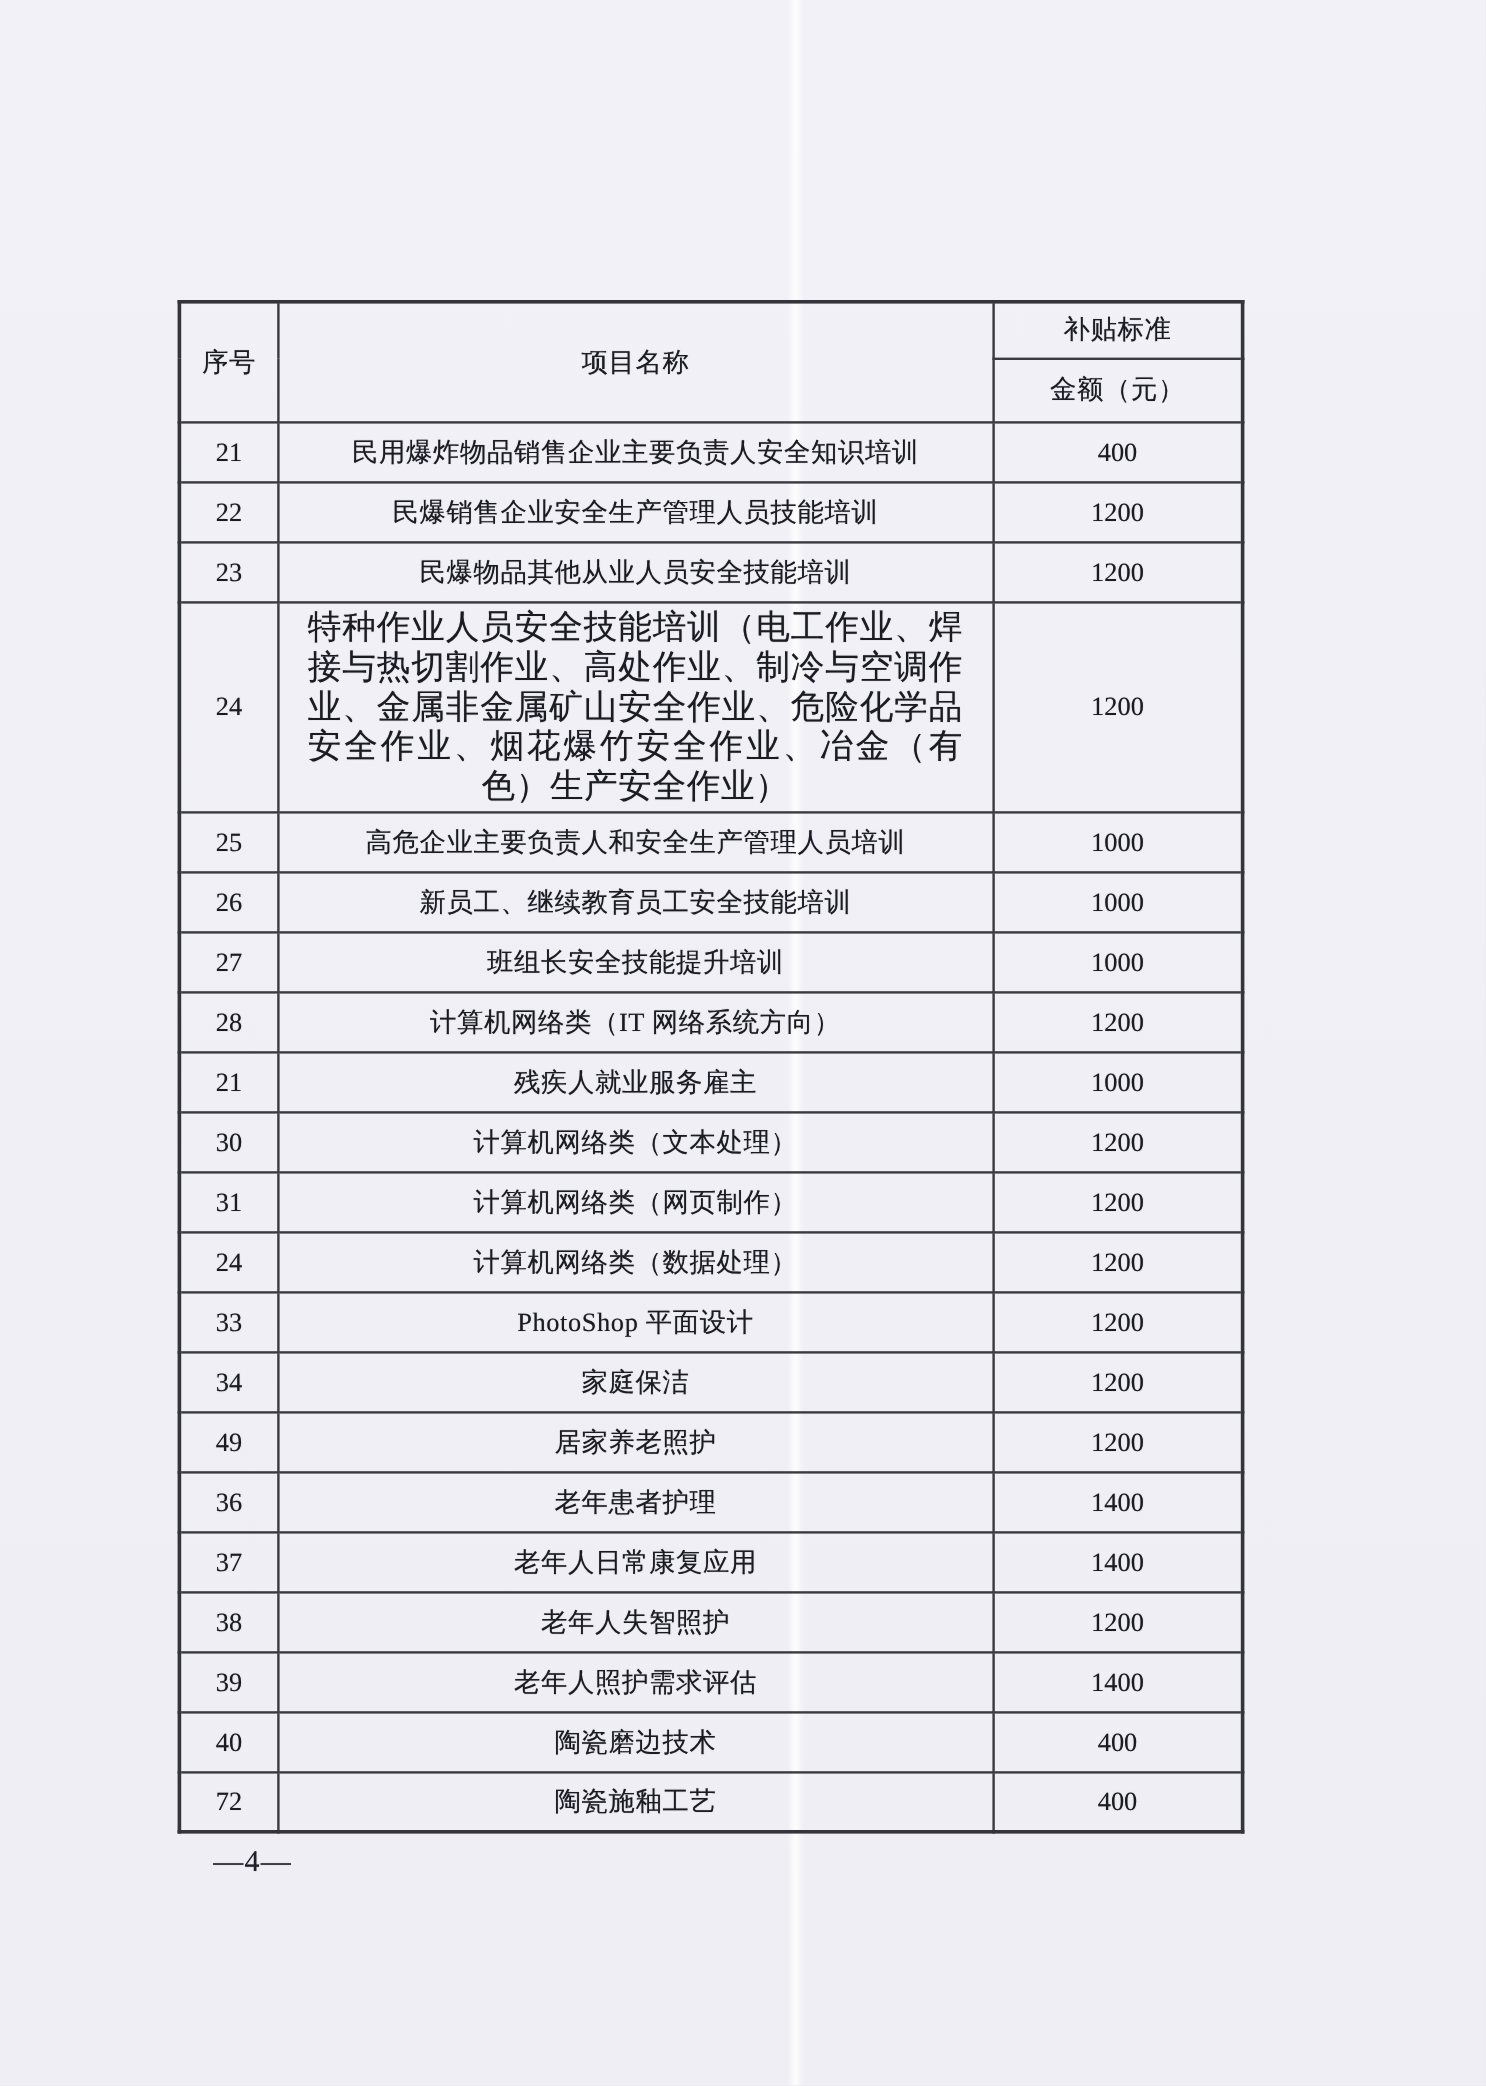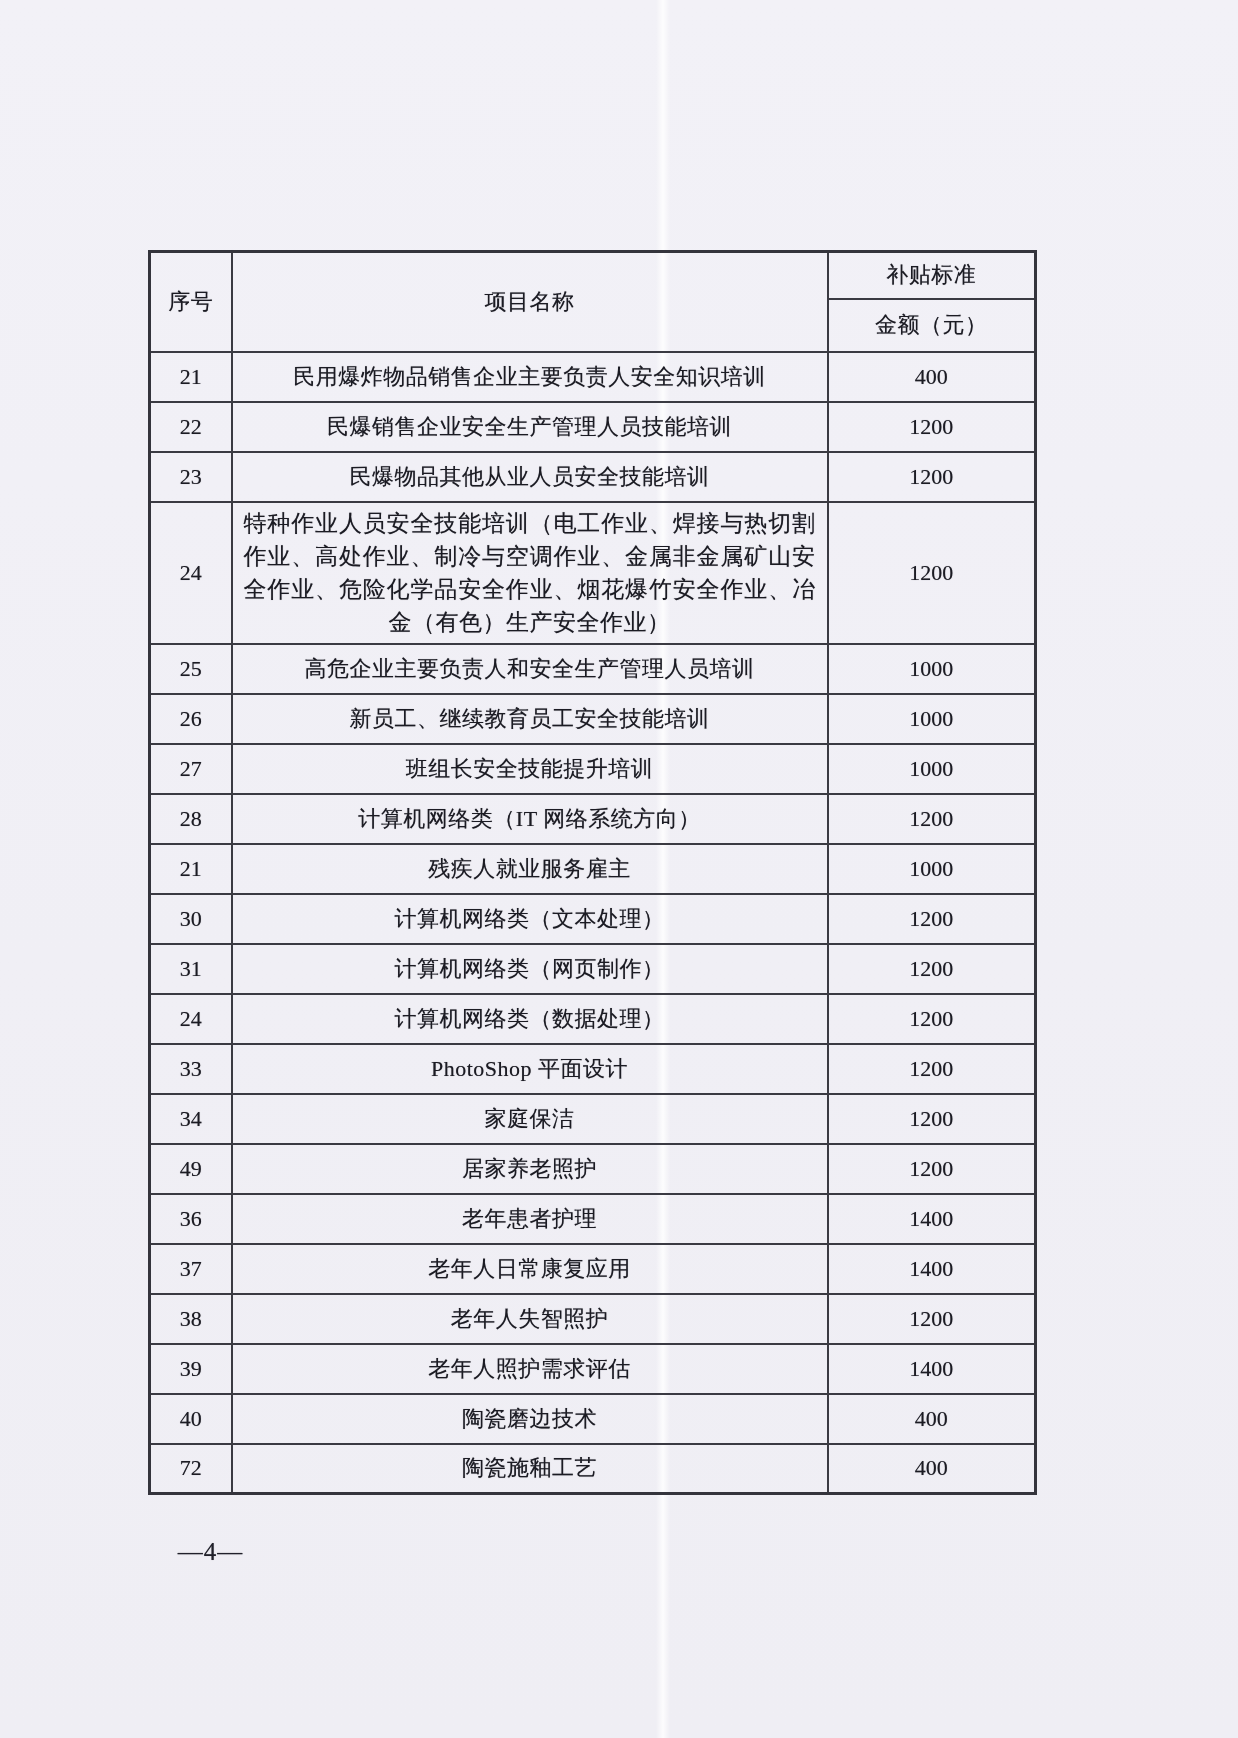--- a/index.html
+++ b/index.html
@@ -49,23 +49,23 @@
     overflow: hidden;
   }
   table.subsidy { border: 3px solid #34343c; }
   tr.head-1 { height: 47px; }
   tr.head-2 { height: 53px; }
   tbody tr  { height: 50px; }
   tbody tr.row-tall { height: 135px; }
   td.c-name.name-justify {
     text-align: justify;
     text-align-last: center;
-    padding: 4px 11px;
+    padding: 4px 24px;
     line-height: 33px;
-    font-size: 23px;
+    font-size: 28px;
   }
   td.c-no, td.c-amt { font-size: 22px; letter-spacing: 0; }
   .page-number {
     position: absolute;
     left: 163px;
     top: 1538px;
     width: 95px;
     text-align: center;
     font-size: 25px;
     letter-spacing: 1px;

